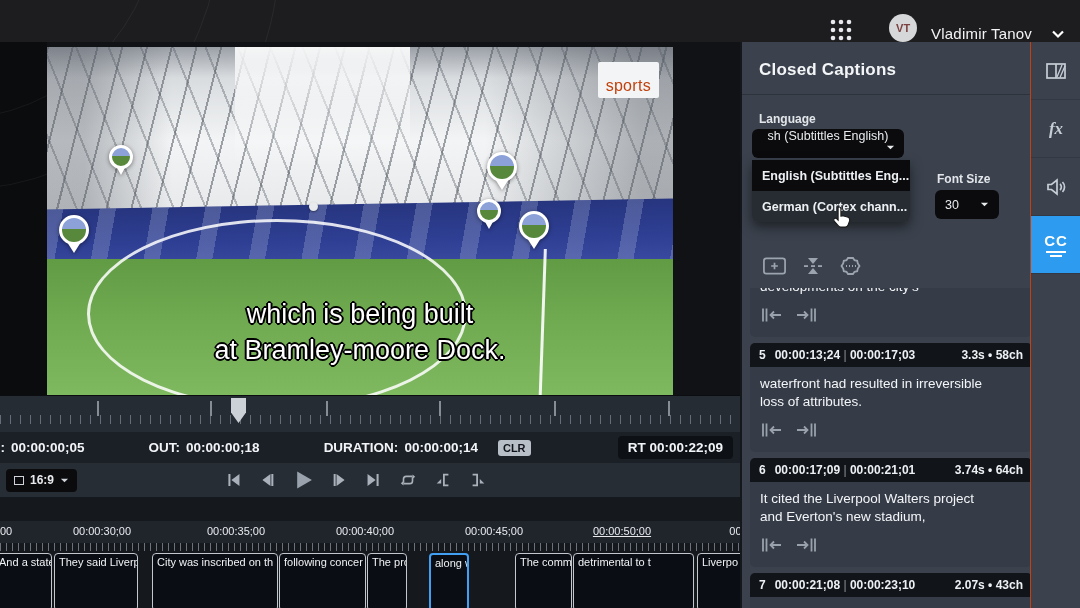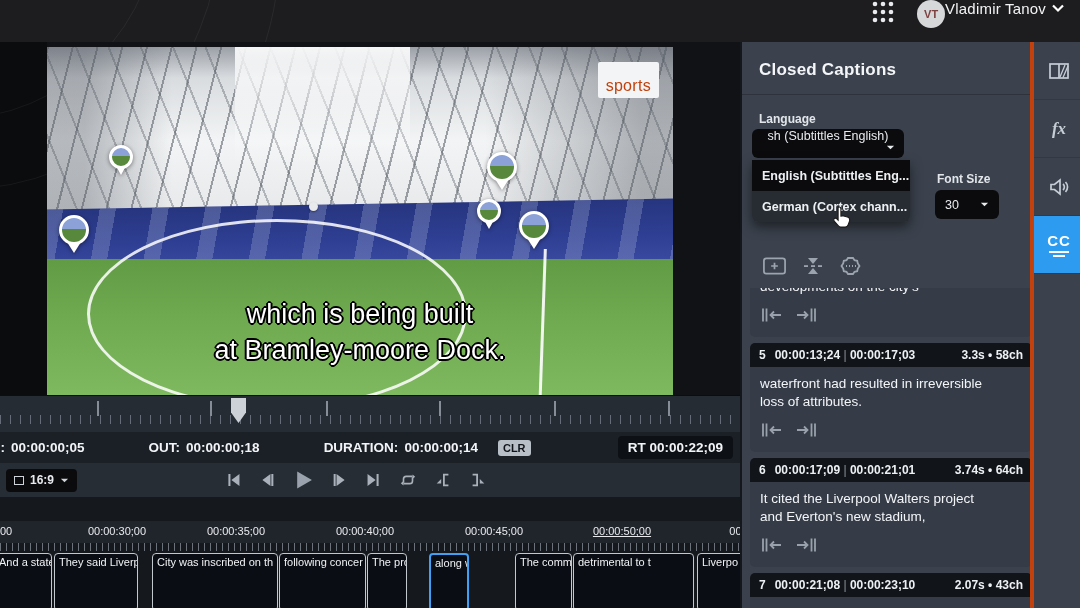--- a/index.html
+++ b/index.html
@@ -6,21 +6,21 @@
   html,body { width:1080px; height:608px; overflow:hidden; background:#0c0d10; }
   body { font-family:"Liberation Sans", sans-serif; position:relative; }
   .app { position:absolute; inset:0; width:1080px; height:608px; background:#101216; overflow:hidden; }
 
   
   .topbar { position:absolute; left:0; top:0; width:1080px; height:42px; background:#1d1d1f; z-index:30; overflow:hidden; }
   .topbar .arc { position:absolute; border:1px solid rgba(255,255,255,.055); border-radius:50%; }
   .arc1 { width:420px; height:420px; left:-260px; top:-300px; }
   .arc2 { width:520px; height:520px; left:-300px; top:-330px; }
   .arc3 { width:620px; height:620px; left:-340px; top:-360px; }
-  .topbar-right { position:absolute; right:14px; top:0; height:42px; display:flex; align-items:flex-start; gap:0; }
+  .topbar-right { position:absolute; right:14px; top:0; height:42px; display:flex; align-items:flex-end; gap:14px; }
   .grid-icon { width:24px; height:24px; margin-right:22px; cursor:pointer; }
   .avatar { width:28px; height:28px; border-radius:50%; background:#d6d7d9; color:#7c4040; font-size:11px; font-weight:bold; display:flex; align-items:center; justify-content:center; }
   .username { color:#f2f3f5; font-size:15px; font-weight:500; letter-spacing:.2px; }
   .chev { margin-left:4px; }
 
   
   .left-col { position:absolute; left:0; top:42px; width:740px; height:566px; background:#101216; }
   .left-strip { position:absolute; left:0; top:0; width:47px; height:353px; background:#0b0c0e; overflow:hidden; }
   .left-strip .arc { position:absolute; border:1px solid rgba(255,255,255,.05); border-radius:50%; }
 
@@ -111,21 +111,21 @@
   .cap-head { height:24px; background:#111419; color:#eef1f4; font-size:12px; font-weight:bold; display:flex; align-items:center; padding:0 9px; gap:9px; cursor:pointer; }
   .cap-head .sep { color:#8a919b; font-weight:normal; }
   .cap-head .meta { margin-left:auto; }
   .cap-body { background:#353c47; padding:8px 10px 14px; }
   .cap-text { color:#f3f5f8; font-size:13.5px; line-height:1.35; min-height:37px; }
   .cap-io { display:flex; gap:10px; margin-top:10px; }
   .cap-io svg { cursor:pointer; }
   .cap-item.partial { margin-top:-36px; }
 
   
-  .strip { position:absolute; left:1030px; top:42px; width:50px; height:566px; background:#3b424d; border-left:4px solid #c2410c; }
+  .strip { position:absolute; left:1030px; top:42px; width:50px; height:566px; background:#3b424d; border-left:1px solid #c2410c; }
   .strip-cell { width:50px; height:58px; display:flex; align-items:center; justify-content:center; border-bottom:1px solid #323844; cursor:pointer; color:#c7cdd5; }
   .strip-cell.active { background:#2d9cf0; color:#fff; }
   .fx-glyph { font-size:17px; font-style:italic; font-family:"Liberation Serif", serif; font-weight:bold; }
   .cc-glyph { display:flex; flex-direction:column; align-items:center; }
   .cc-glyph .cc-t { font-size:15px; font-weight:bold; letter-spacing:1px; line-height:1; }
   .cc-glyph .l1 { width:20px; height:2px; background:currentColor; margin-top:3px; }
   .cc-glyph .l2 { width:12px; height:2px; background:currentColor; margin-top:2px; }
 </style>
 </head>
 <body>
@@ -267,21 +267,21 @@
             <path d="M17 14l-5-5v5z"></path>
             <path d="M10 3H4v2h4v10H4v2h6z"></path>
           </svg>
       </div>
     </div>
 
     <div class="btl">
       <div class="btl-ruler">
           <div id="btl-labels">
             <div class="btl-label" style="left: 6px;">00</div>
-            <div class="btl-label" style="left: 117px;">00:00:30;00</div>
+            <div class="btl-label" style="left: 102px;">00:00:30;00</div>
             <div class="btl-label" style="left: 236px;">00:00:35;00</div>
             <div class="btl-label" style="left: 365px;">00:00:40;00</div>
             <div class="btl-label" style="left: 494px;">00:00:45;00</div>
             <div class="btl-label" style="left: 622px; text-decoration: underline;">00:00:50;00</div>
             <div class="btl-label" style="left: 737px;">00:</div>
           </div>
         </div>
       <div class="btl-ticks"></div>
       <div class="btl-clips" id="btl-clips">
           <div class="clip" style="left: -6px; width: 58px;">And a state</div>

